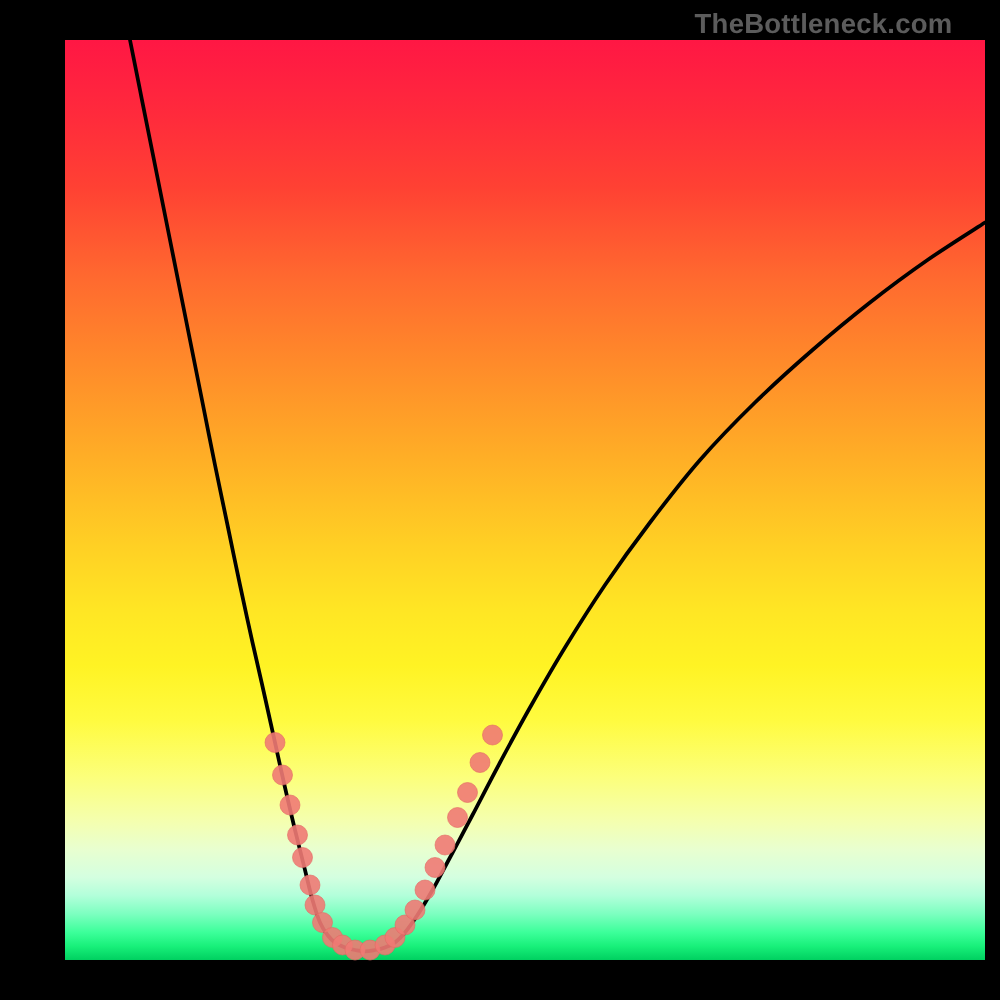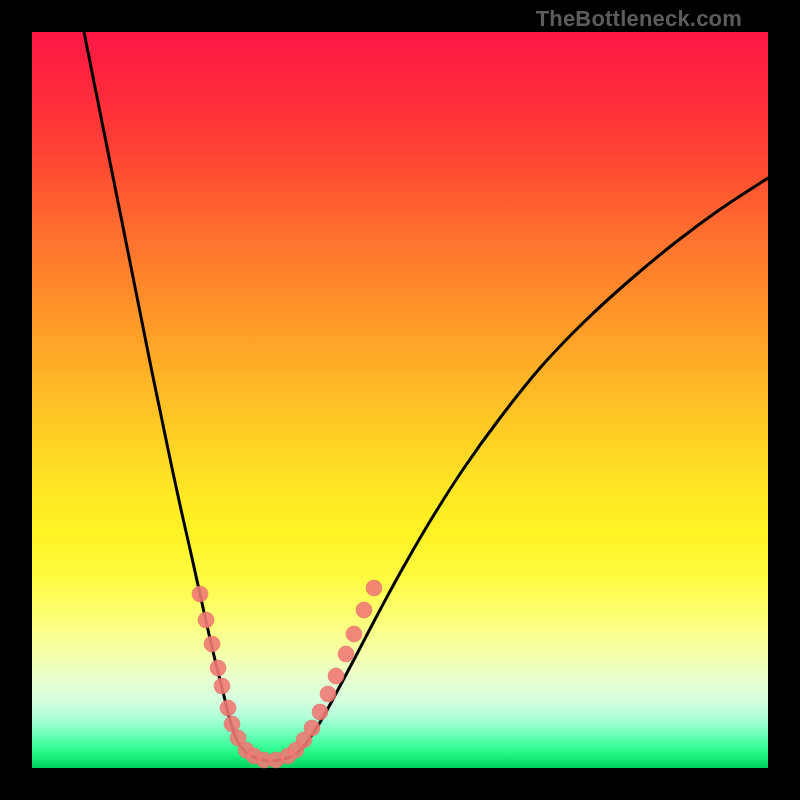--- a/index.html
+++ b/index.html
@@ -7,20 +7,21 @@
     padding: 0;
     width: 800px;
     height: 800px;
     background: #000000;
     overflow: hidden;
   }
   .canvas-wrap {
     position: relative;
     width: 752px;
     height: 800px;
+    margin-left: 20px;
   }
   .plot-area {
     position: absolute;
     left: 32px;
     top: 32px;
     width: 736px;
     height: 736px;
     background: linear-gradient(
       to bottom,
       #ff1744 0%,

